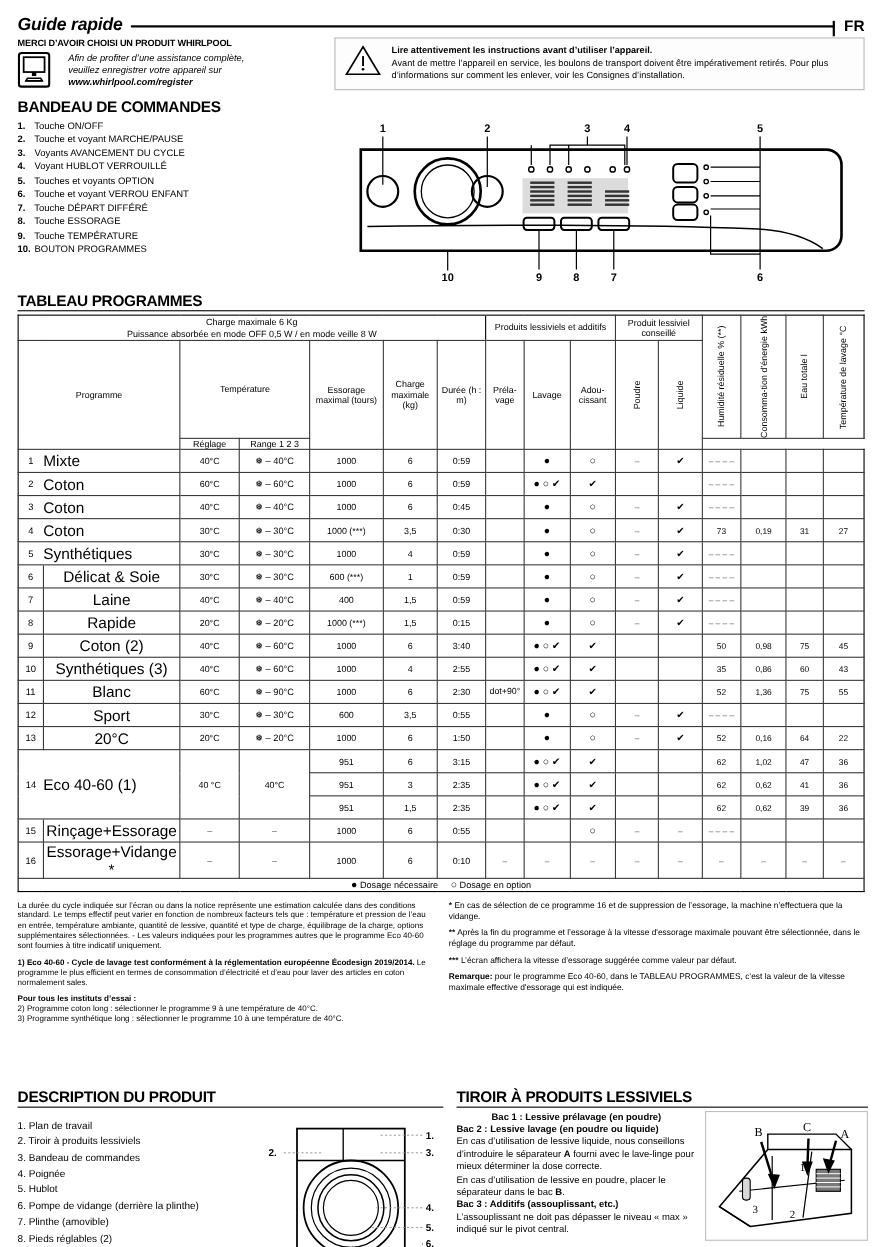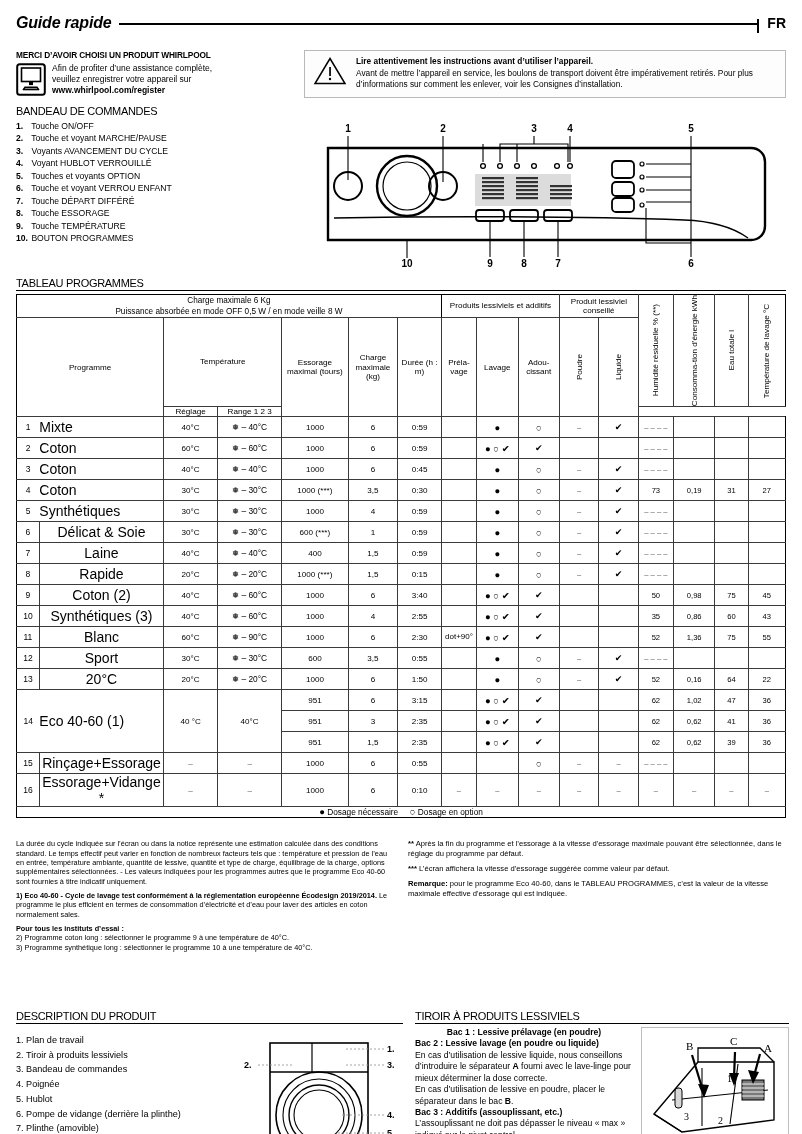--- a/index.html
+++ b/index.html
@@ -13,33 +13,33 @@
   }
   .page { position:relative; width:802px; height:1134px; padding:14px 16px 0 16px; }
 
   
   .topbar { display:flex; align-items:center; gap:8px; }
   .guide-title { font-size:16px; font-weight:bold; font-style:italic; white-space:nowrap; letter-spacing:-.2px;}
   .rule { flex:1; height:0; border-top:2px solid #000; position:relative; top:1px; }
   .rule:after { content:""; position:absolute; right:0; top:-6px; width:2px; height:14px; background:#000; }
   .lang { font-size:14px; font-weight:bold; }
 
-  .intro { display:flex; margin-top:18px; gap:10px; }
+  .intro { display:flex; margin-top:2px; gap:10px; }
   .intro-left { width:278px; }
   .thanks { font-weight:bold; font-size:8.3px; letter-spacing:-.15px; }
-  .reg-row { display:flex; gap:6px; margin-top:3px; }
+  .reg-row { display:flex; gap:16px; margin-top:3px;font-style:italic; }
   .reg-text { font-size:8.5px; line-height:1.3; }
   .reg-text b { font-weight:bold; }
 
   .warnbox { flex:1; border:1px solid #b9b9b9; background:#fdfdfd; padding:5px 8px; display:flex; gap:9px; align-items:flex-start; }
   .warn-txt { font-size:8.3px; line-height:1.32; }
   .warn-txt .wb { font-weight:bold; display:block; margin-bottom:1px;}
 
   h2.sec {
-    font-size:11px; font-weight:normal; letter-spacing:-.3px;
+    font-size:14px; font-weight:bold; letter-spacing:-.3px;
     margin:7px 0 3px 0;
   }
   h2.sec.ul { border-bottom:1.3px solid #000; padding-bottom:1px; }
 
   
   .panel-wrap { display:flex; gap:6px; }
   .legend { width:300px; padding-top:2px; }
   .legend li { list-style:none; font-size:8.6px; line-height:1.45; }
   .legend li b { font-weight:bold; display:inline-block; min-width:13px; }
   .panel-fig { flex:1; position:relative; height:150px; }
@@ -57,21 +57,21 @@
   .pnum { font-weight:bold; font-size:8.5px; }
   .sm { font-size:8.1px; }
   .dot { font-size:9.5px; line-height:1; }
   .circ { font-size:9.5px; line-height:1; }
   .chk { font-size:9px; line-height:1; font-weight:bold;}
   .dash { color:#555; }
   .legend-row td { text-align:left; padding:2px 4px; font-size:8.3px; border-top:1.4px solid #000; }
   .snow { font-size:8.4px; }
 
   
-  .notes { display:flex; gap:14px; margin-top:21px; }
+  .notes { display:flex; gap:14px; margin-top:7px; }
   .notes-l { width:378px; font-size:7.3px; line-height:1.28; }
   .notes-r { flex:1; font-size:7.6px; line-height:1.32; }
   .notes-l p, .notes-r p { margin:0 0 5px 0; }
   .notes b { font-weight:bold; }
 
   
   .bottom { display:flex; gap:12px; margin-top:46px; }
   .bl { width:390px; }
   .br { flex:1; }
   .desc-list { margin:6px 0 0 0; padding:0; }
@@ -628,20 +628,24 @@
         <b>1) Eco 40-60 - Cycle de lavage test conformément à la réglementation européenne Écodesign 2019/2014.</b><span> Le programme le plus efficient en termes de consommation d’électricité et d’eau pour laver des articles en coton normalement sales.</span>
       </p>
       <p>
         <b>Pour tous les instituts d’essai :</b><br>
         <span>2)  Programme coton long : sélectionner le programme 9 à une température de 40°C.</span><br>
         <span>3)  Programme synthétique long : sélectionner le programme 10 à une température de 40°C.</span>
       </p>
     </div>
     <div class="notes-r">
       <p>
+        <b>*</b>
+        <span>En cas de sélection de ce programme 16 et de suppression de l’essorage, la machine n’effectuera que la vidange.</span>
+      </p>
+      <p>
         <b>**</b>
         <span>Après la fin du programme et l’essorage à la vitesse d'essorage maximale pouvant être sélectionnée, dans le réglage du programme par défaut.</span>
       </p>
       <p>
         <b>***</b>
         <span>L’écran affichera la vitesse d’essorage suggérée comme valeur par défaut.</span>
       </p>
       <p>
         <b>Remarque:</b><span> pour le programme Eco 40-60, dans le TABLEAU PROGRAMMES, c’est la valeur de la vitesse maximale effective d'essorage qui est indiquée.</span>
       </p>

